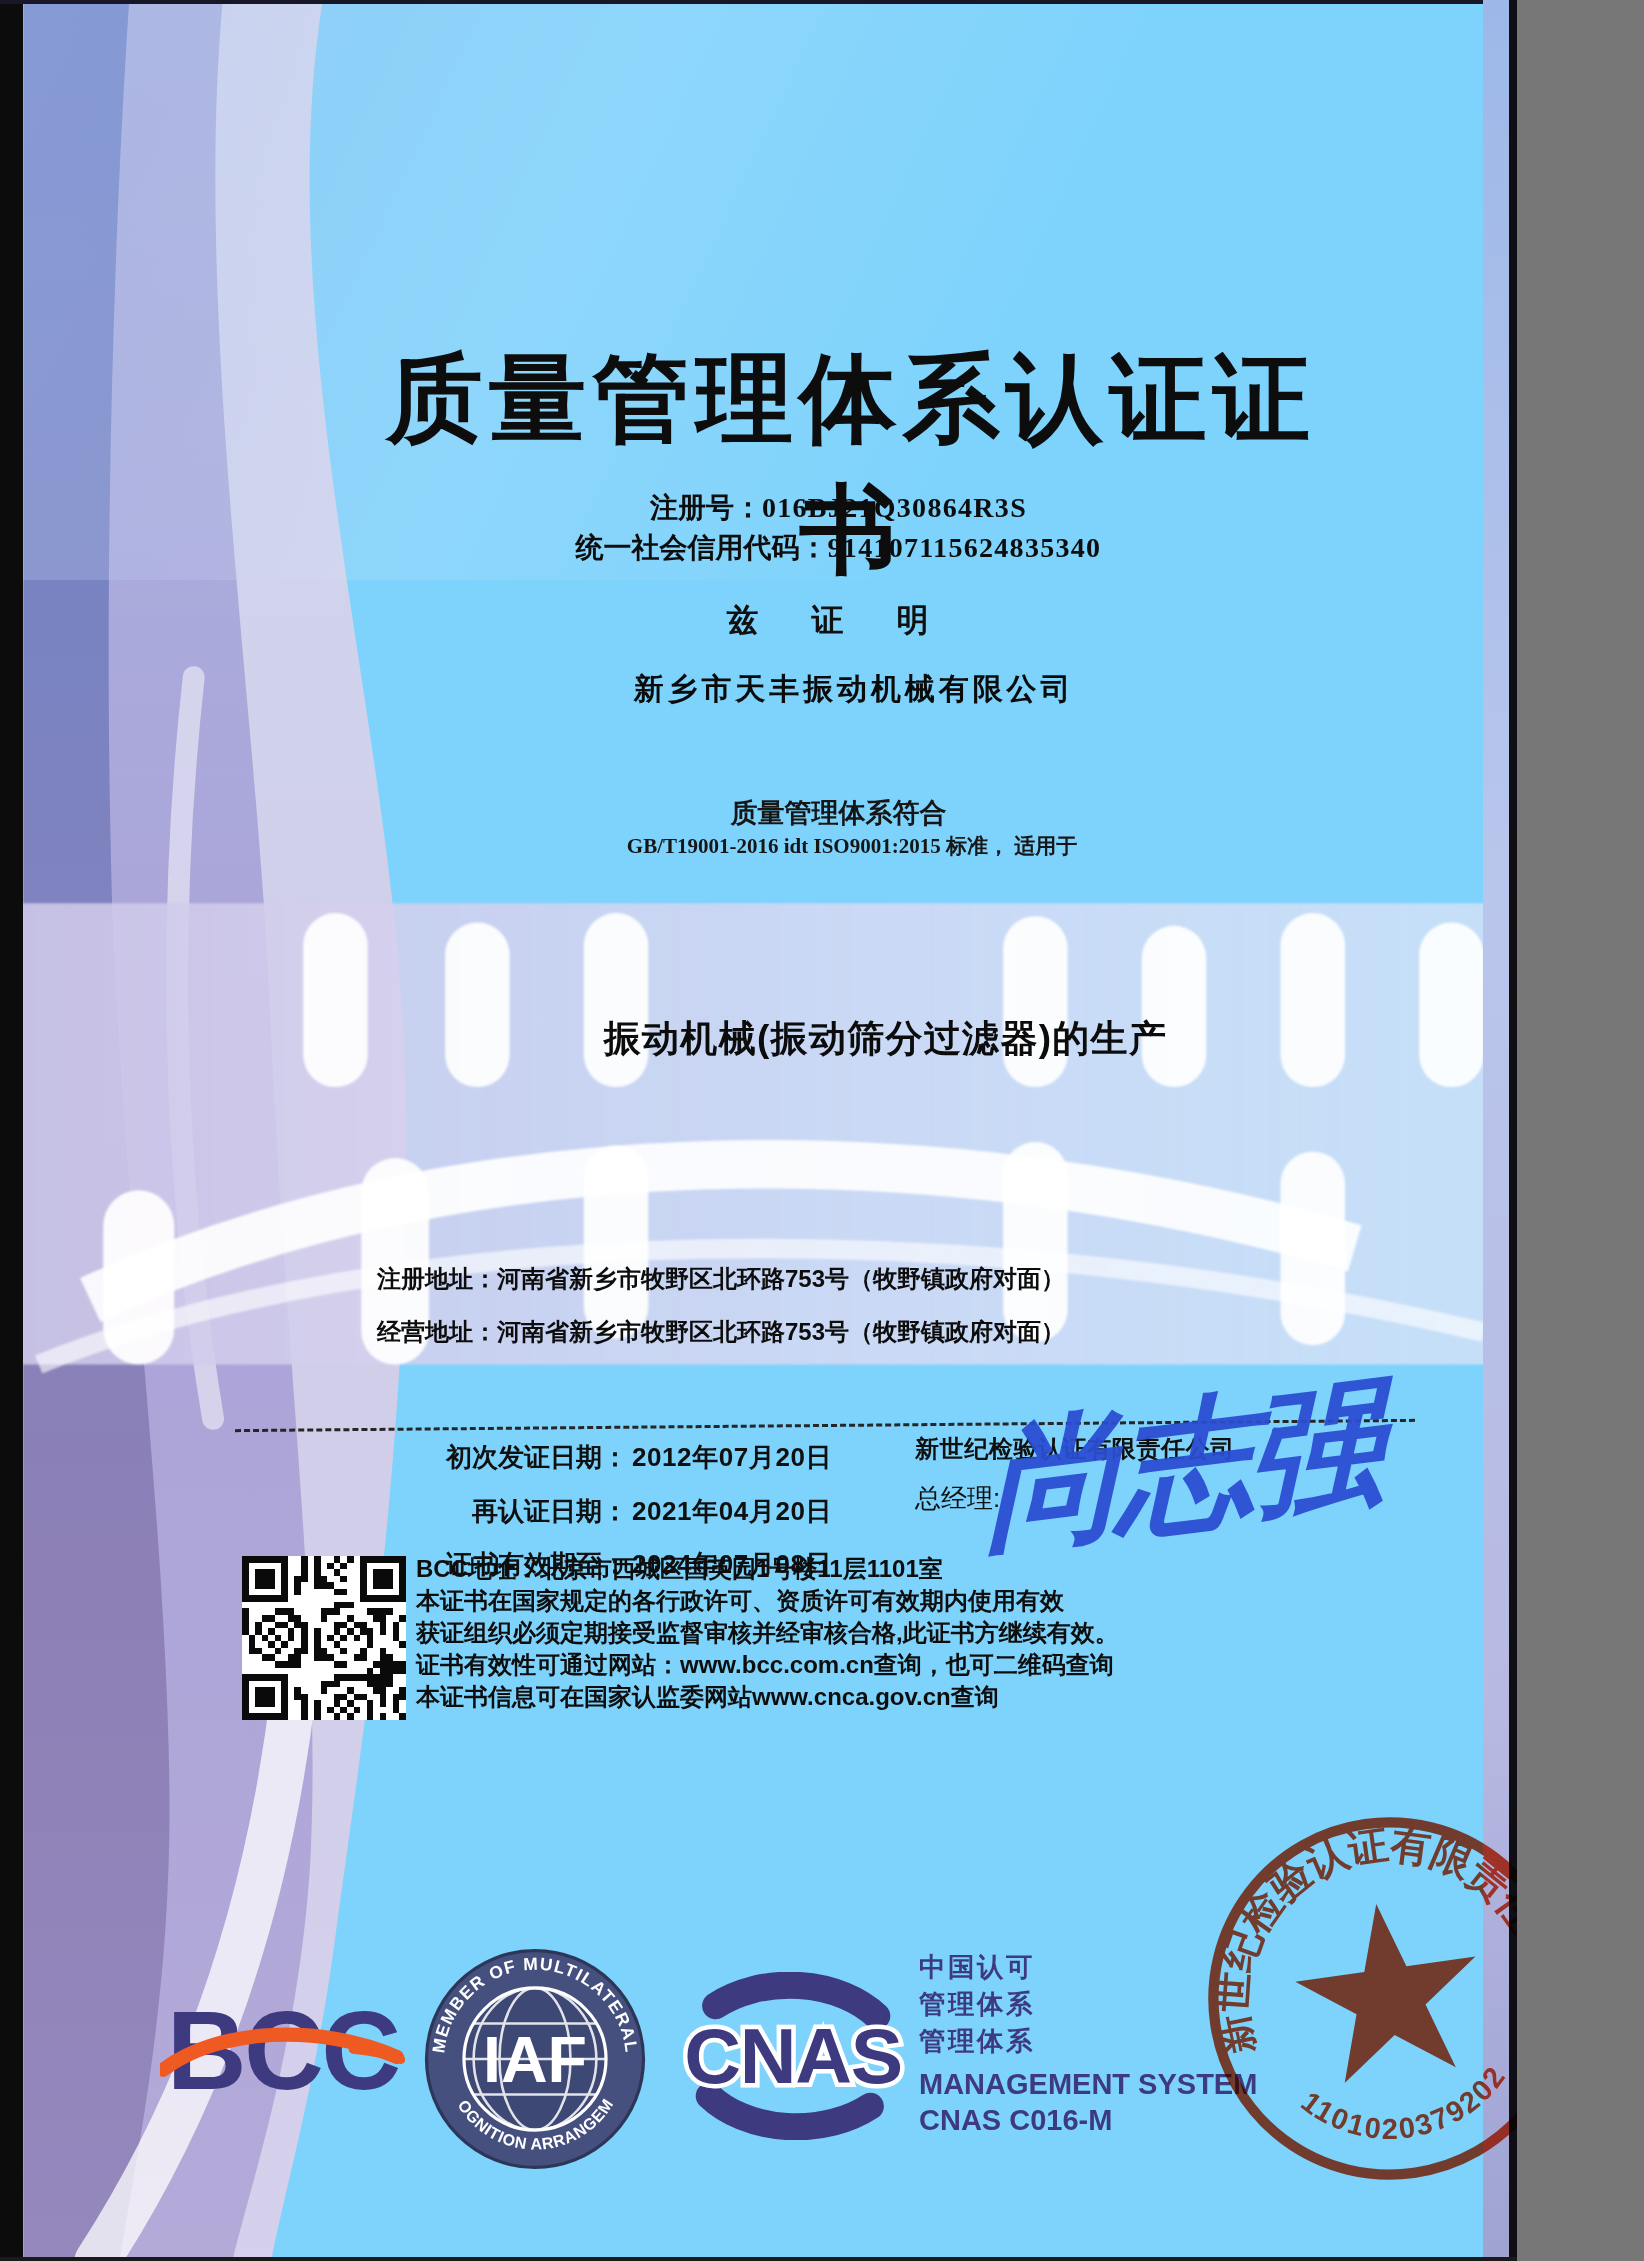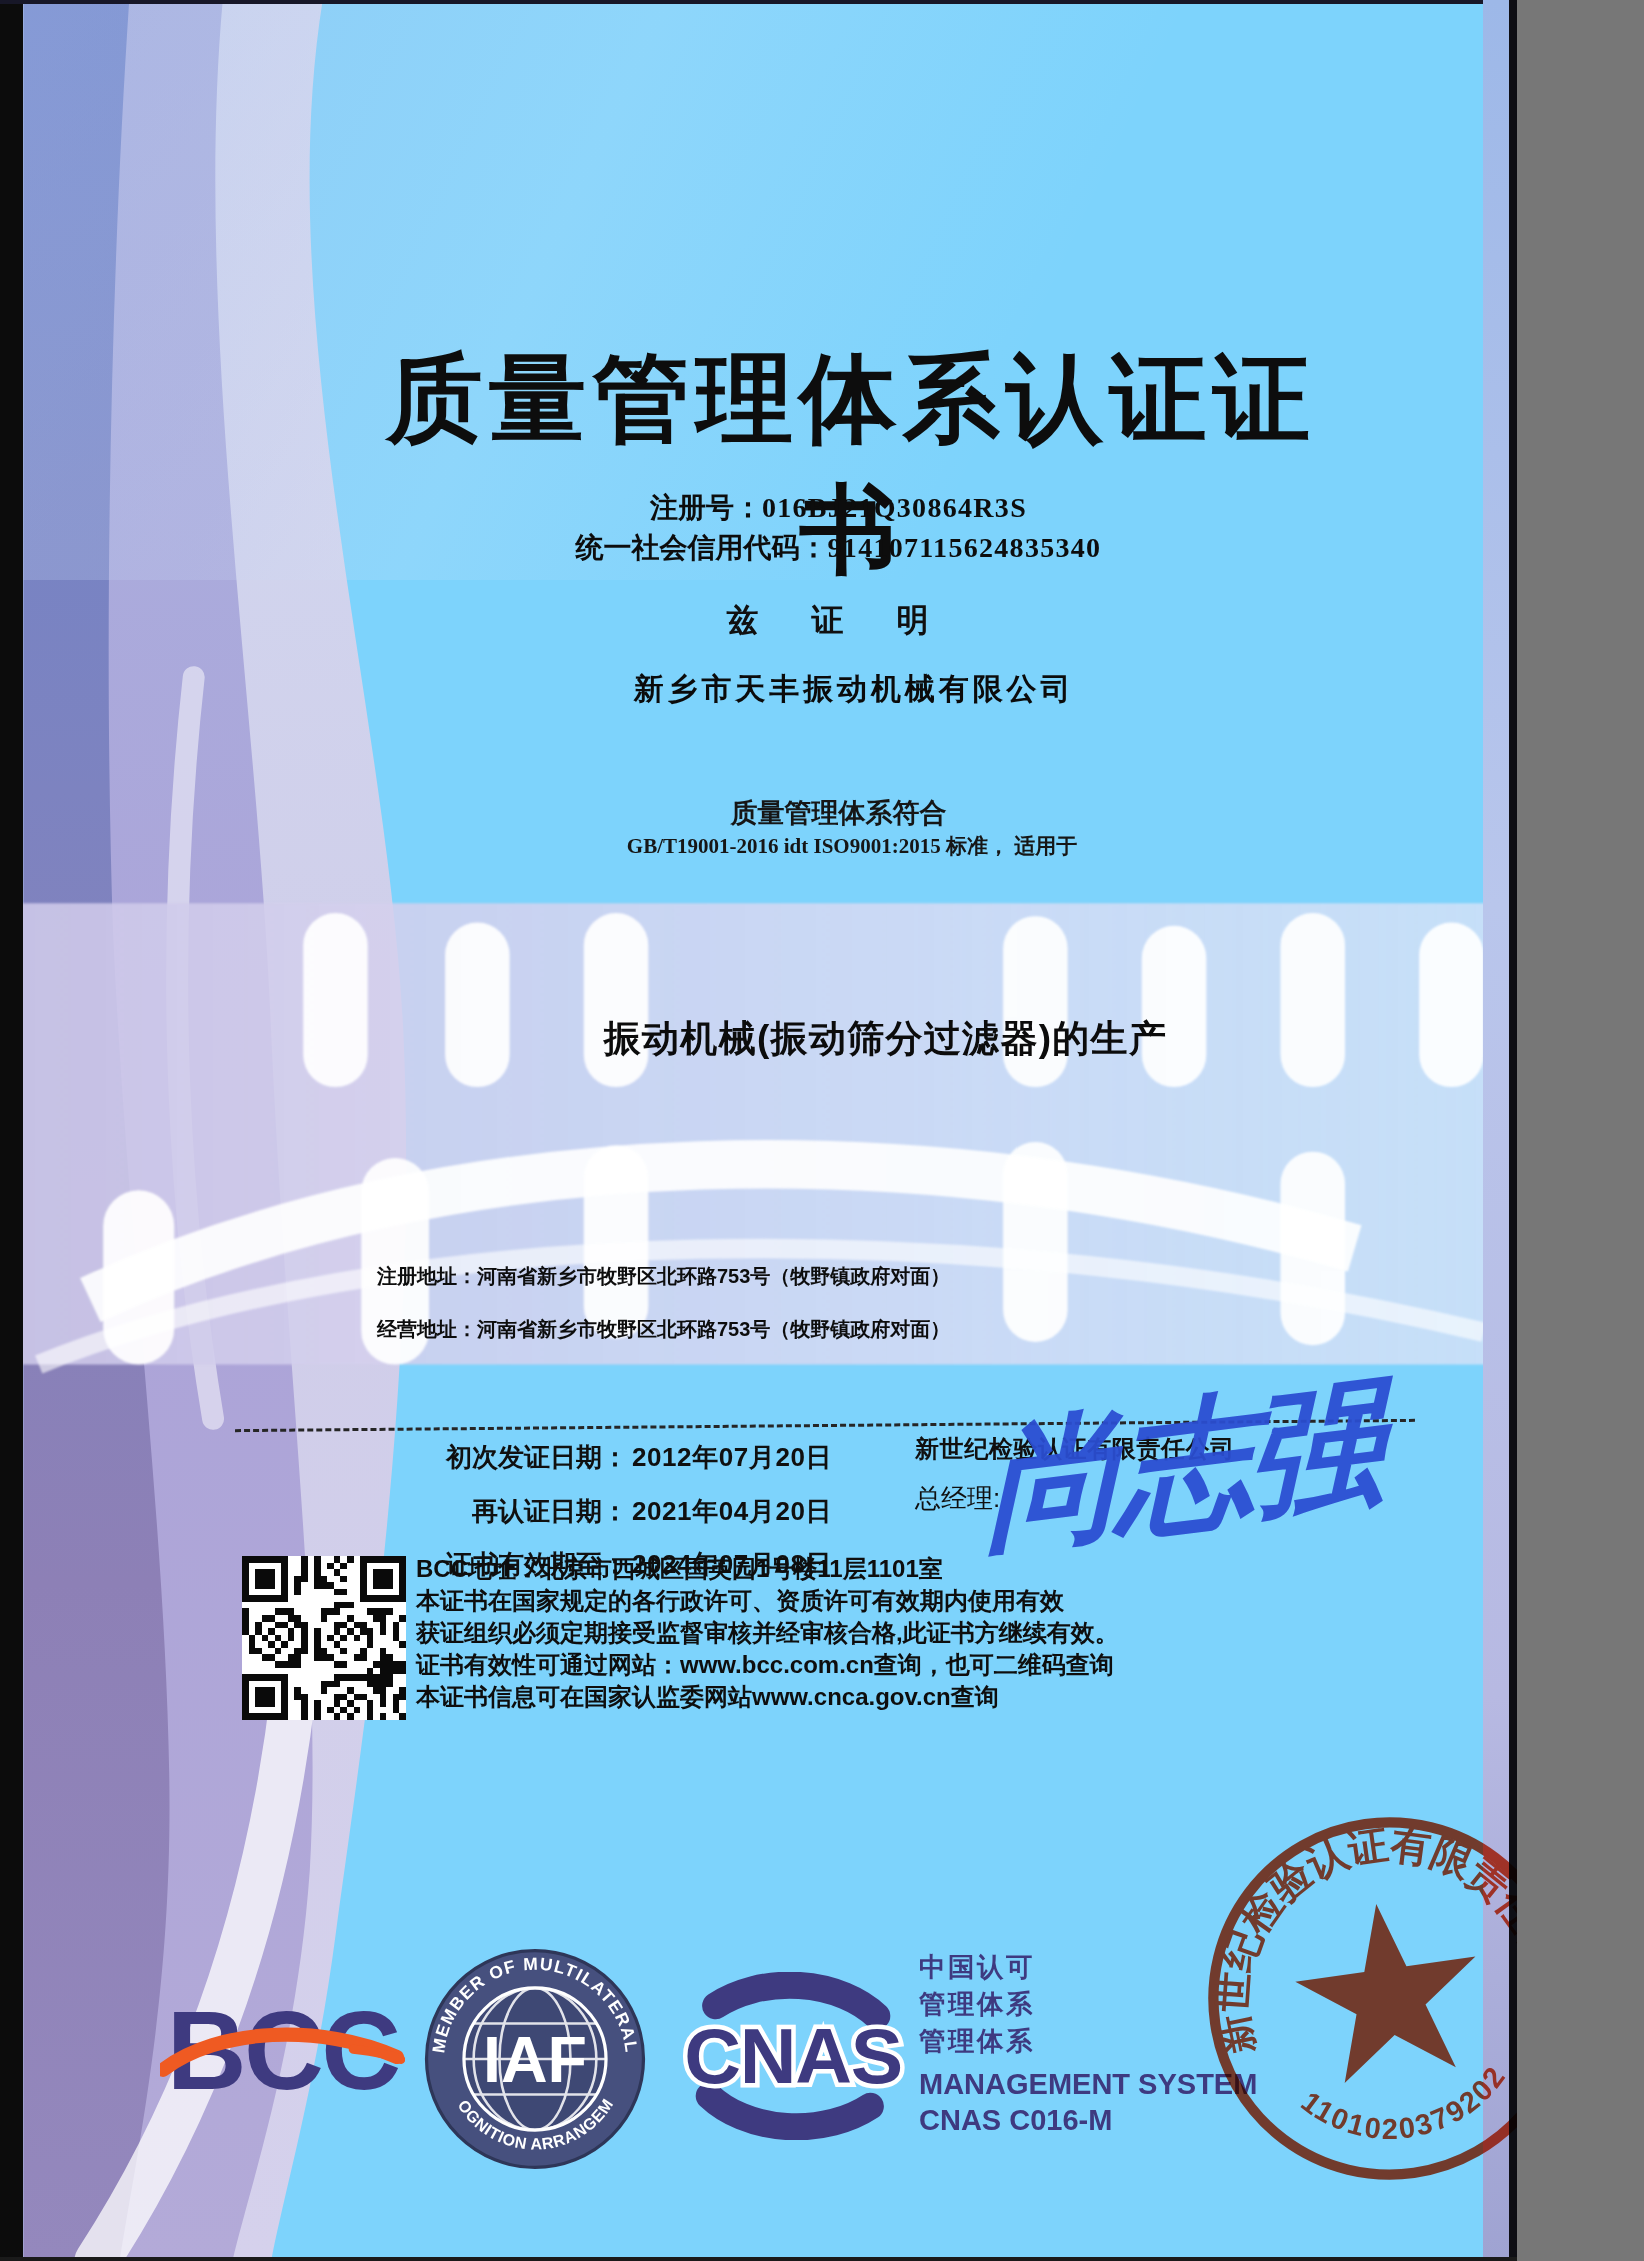--- a/index.html
+++ b/index.html
@@ -35,21 +35,21 @@
   .regline .val{font-family:"Liberation Serif","DejaVu Serif",serif;font-weight:600;letter-spacing:1.3px;}
   .hereby{left:387px;top:599px;width:903px;text-align:center;
     font-size:32px;font-weight:800;letter-spacing:22px;color:#101010;}
   .company{left:322px;top:669px;width:1064px;text-align:center;
     font-size:30px;font-weight:900;letter-spacing:3.9px;color:#0b0b0b;}
   .conform{left:387px;top:795px;width:903px;text-align:center;font-size:27px;font-weight:700;}
   .standard{left:320px;top:832px;width:1064px;text-align:center;font-size:21px;font-weight:600;
     font-family:"Liberation Serif","DejaVu Serif",serif;}
   .scope{left:402px;top:1014px;width:967px;text-align:center;
     font-size:37px;font-weight:900;letter-spacing:1.3px;color:#0c0c0c;}
-  .addr{left:377px;width:1161px;font-size:20px;color:#0d0d0d;}
+  .addr{left:377px;width:1161px;font-size:24px;color:#0d0d0d;}
   .addr .lbl{font-weight:900;}
   .addr .val{font-weight:600;}
   .dashrule{left:235px;top:1424px;width:1180px;border-top:3.2px dashed #262626;transform:rotate(-.5deg);}
   .dates{left:422px;top:1440px;width:580px;font-size:26px;font-weight:700;color:#101010;}
   .dates .row{display:flex;margin-bottom:18.7px;}
   .dates .dl{width:206px;text-align:right;}
   .dates .dv{margin-left:3.9px;letter-spacing:0.6px;}
   .issuer{left:915px;top:1433px;font-size:24px;font-weight:700;color:#101010;letter-spacing:0.6px;}
   .gm{left:915px;top:1481px;font-size:26px;font-weight:400;color:#101010;}
   .signature{left:955px;top:1374px;width:451px;text-align:center;

